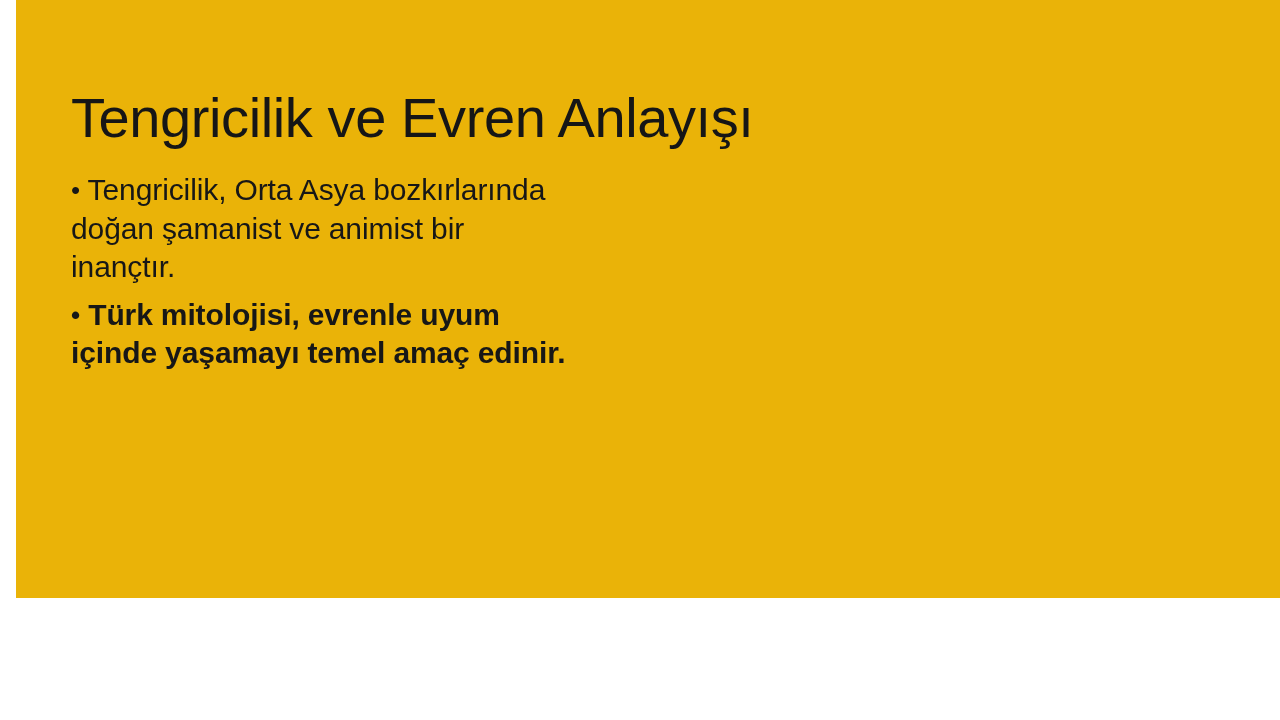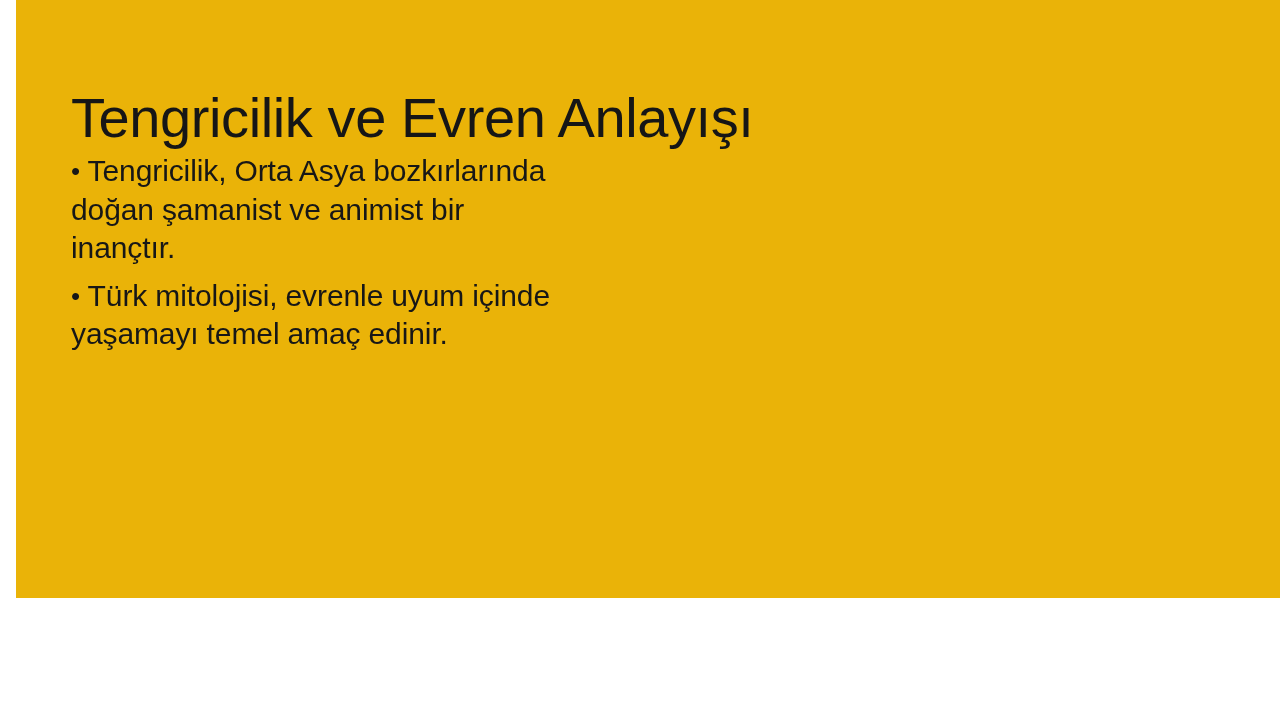--- a/index.html
+++ b/index.html
@@ -36,36 +36,37 @@
     font-weight: 300;
     letter-spacing: -0.4px;
     color: #161616;
     white-space: nowrap;
   }
 
   
   .body-block {
     position: absolute;
     left: 55px;
-    top: 152px;
+    top: 171px;
     width: 500px;
   }
 
   .bullet-para {
     font-size: 30px;
     line-height: 38.5px;
     font-weight: 300;
     letter-spacing: -0.1px;
     color: #171717;
     margin: 0 0 9px 0;
     text-indent: 0;
     word-spacing: -0.2px;
   }
   .bullet-para:last-child {
     margin-bottom: 0;
+    font-weight: bold;
   }
 
   .bullet-mark {
     font-size: 26px;
     line-height: 38.5px;
     vertical-align: 1px;
     letter-spacing: 0;
   }
 </style>
 </head>

